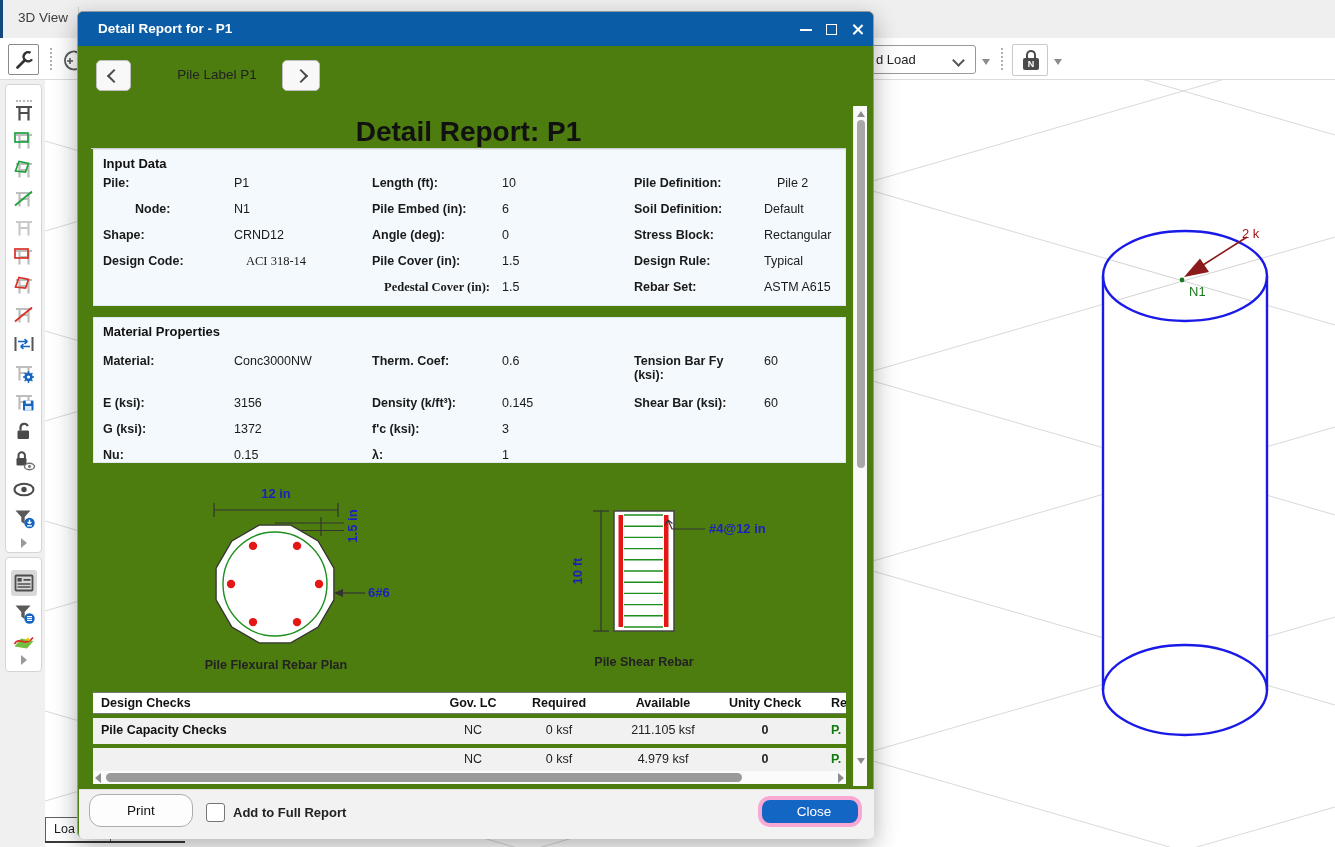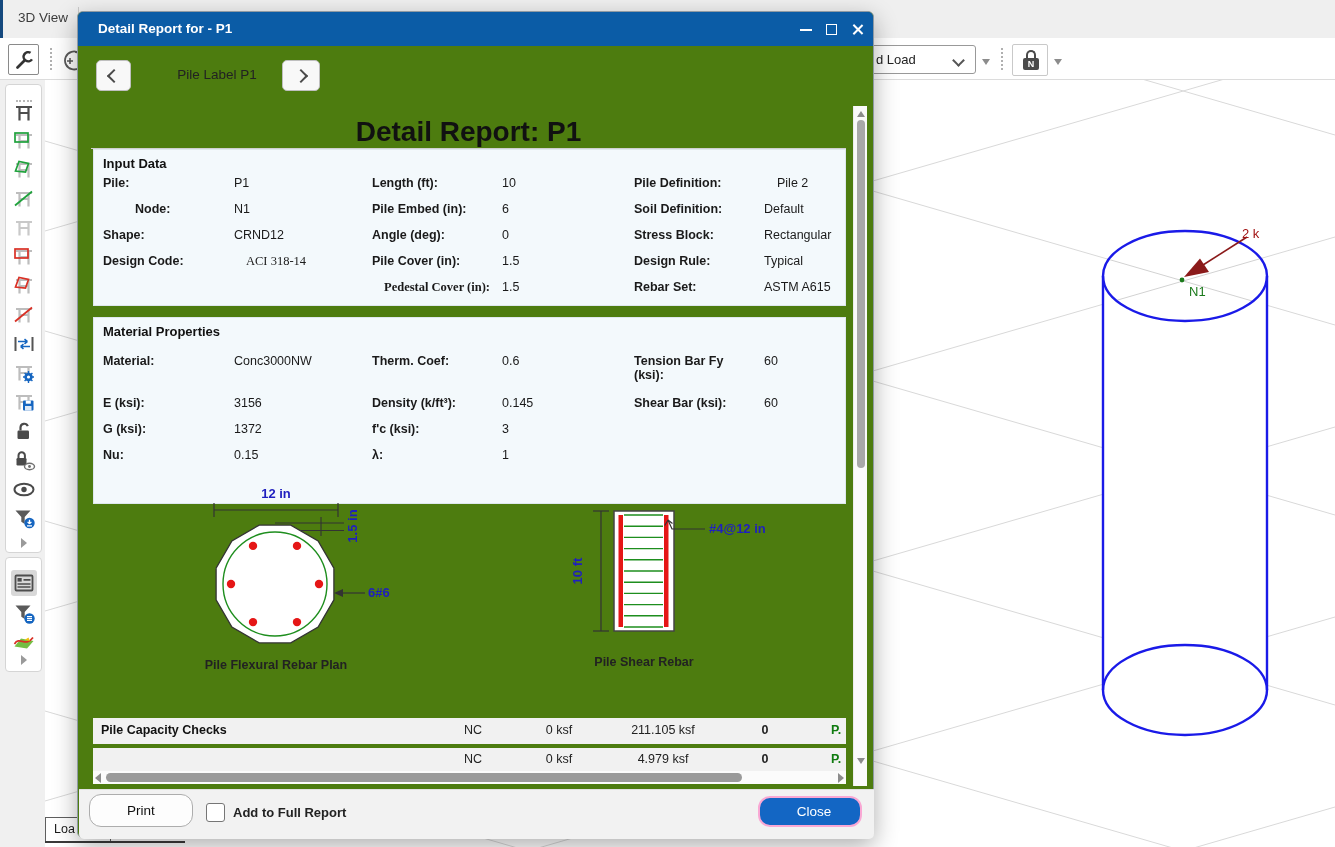--- a/index.html
+++ b/index.html
@@ -59,21 +59,21 @@
   .tname{position:absolute;left:8px;top:5px;font-size:12.5px;font-weight:bold;color:#111;}
   .pass{color:#0f7b0f;font-weight:bold;}
   .hscroll{box-sizing:border-box;background:#fbfbfb;display:flex;align-items:center;}
   .hthumb{position:absolute;left:13px;top:2px;width:636px;height:9px;background:#9a9a9a;border-radius:5px;}
   .vscroll{box-sizing:border-box;background:#fafafa;border-left:1px solid #ececec;}
   .vthumb{position:absolute;left:3px;top:14px;width:8px;height:348px;background:#a8a8a8;border-radius:4px;}
   
   .footer{left:1px;top:777px;width:795px;height:49px;background:#f2f2f2;border-top:1px solid #e2e2e2;border-radius:0 0 5px 5px;}
   .btn{box-sizing:border-box;display:flex;align-items:center;justify-content:center;font-size:13.5px;border-radius:12px;}
   .btn-light{background:#fdfdfd;border:1px solid #adadad;color:#111;}
-  .btn-primary{background:#1366c4;color:#fff;border:2px solid #f9a8d4;padding-left:8px;}
+  .btn-primary{background:#1366c4;color:#fff;border:4px solid #f9a8d4;padding-left:8px;}
   .cbox{box-sizing:border-box;width:19px;height:19px;border:1.5px solid #767676;border-radius:3px;background:#fff;}
   .cblabel{font-size:13px;color:#222;font-weight:bold;}
   svg text{font-family:"Liberation Sans",sans-serif;}
   .lockbody{position:absolute;left:10px;top:14px;width:16px;height:12px;background:#4a4a4a;border-radius:2px;color:#fff;font-size:9px;font-weight:bold;text-align:center;line-height:12px;}
   .lockshackle{position:absolute;left:13px;top:6px;width:10px;height:9px;border:2.5px solid #4a4a4a;border-bottom:none;border-radius:6px 6px 0 0;box-sizing:border-box;}
 </style>
 </head>
 <body>
 
 <div class="root">
@@ -349,21 +349,21 @@
       <div class="fl" style="left:540px;top:52px;">Soil Definition:</div>
         <div class="fv" style="left:670px;top:52px;">Default</div>
       <div class="fl" style="left:540px;top:78px;">Stress Block:</div>
         <div class="fv" style="left:670px;top:78px;">Rectangular</div>
       <div class="fl" style="left:540px;top:104px;">Design Rule:</div>
         <div class="fv" style="left:670px;top:104px;">Typical</div>
       <div class="fl" style="left:540px;top:130px;">Rebar Set:</div>
         <div class="fv" style="left:670px;top:130px;">ASTM A615</div>
     </div>
 
-    <div class="abs panel" style="left:15px;top:305px;width:753px;height:187px;">
+    <div class="abs panel" style="left:15px;top:305px;width:753px;height:146px;">
       <div class="ph">Material Properties</div>
       <div class="fl" style="left:9px;top:36px;">Material:</div>
         <div class="fv" style="left:140px;top:36px;">Conc3000NW</div>
       <div class="fl" style="left:9px;top:78px;">E (ksi):</div>
         <div class="fv" style="left:140px;top:78px;">3156</div>
       <div class="fl" style="left:9px;top:104px;">G (ksi):</div>
         <div class="fv" style="left:140px;top:104px;">1372</div>
       <div class="fl" style="left:9px;top:130px;">Nu:</div>
         <div class="fv" style="left:140px;top:130px;">0.15</div>
       <div class="fl" style="left:278px;top:36px;">Therm. Coef:</div>
@@ -429,20 +429,28 @@
           <line x1="531" y1="156" x2="570" y2="156"></line>
         </g>
         <polyline points="612,58 579,58 575,49" fill="none" stroke="#333" stroke-width="1.2"></polyline>
         <path d="M575 49 l-3.2 5.5 M575 49 l4.5 3.5" stroke="#333" stroke-width="1.2" fill="none"></path>
         <text x="616" y="62" font-size="13" font-weight="bold" fill="#1f1fbf">#4@12 in</text>
         <text x="551" y="195" text-anchor="middle" font-size="12.5" font-weight="600" fill="#222">Pile Shear Rebar</text>
       </g>
     </svg>
 
     <div class="abs" style="left:15px;top:680px;width:753px;height:79px;overflow:hidden;">
+      <div class="thdr">
+        <span class="tname" style="top:3px;">Design Checks</span>
+        <span class="tc tch" style="left:335px;width:90px;top:3px;">Gov. LC</span>
+        <span class="tc tch" style="left:421px;width:90px;top:3px;">Required</span>
+        <span class="tc tch" style="left:515px;width:110px;top:3px;">Available</span>
+        <span class="tc tch" style="left:627px;width:90px;top:3px;">Unity Check</span>
+        <span class="tc tch" style="left:738px;width:40px;top:3px;text-align:left;">Re</span>
+      </div>
       <div class="trow" style="top:26px;">
         <span class="tname">Pile Capacity Checks</span>
         <span class="tc" style="left:335px;width:90px;">NC</span>
         <span class="tc" style="left:421px;width:90px;">0 ksf</span>
         <span class="tc" style="left:515px;width:110px;">211.105 ksf</span>
         <span class="tc" style="left:627px;width:90px;font-weight:bold;">0</span>
         <span class="tc pass" style="left:738px;width:30px;text-align:left;">P.</span>
       </div>
       <div class="trow" style="top:56px;height:23px;">
         <span class="tname" style="top:4px;margin-top:32px;">Soil Results</span>

